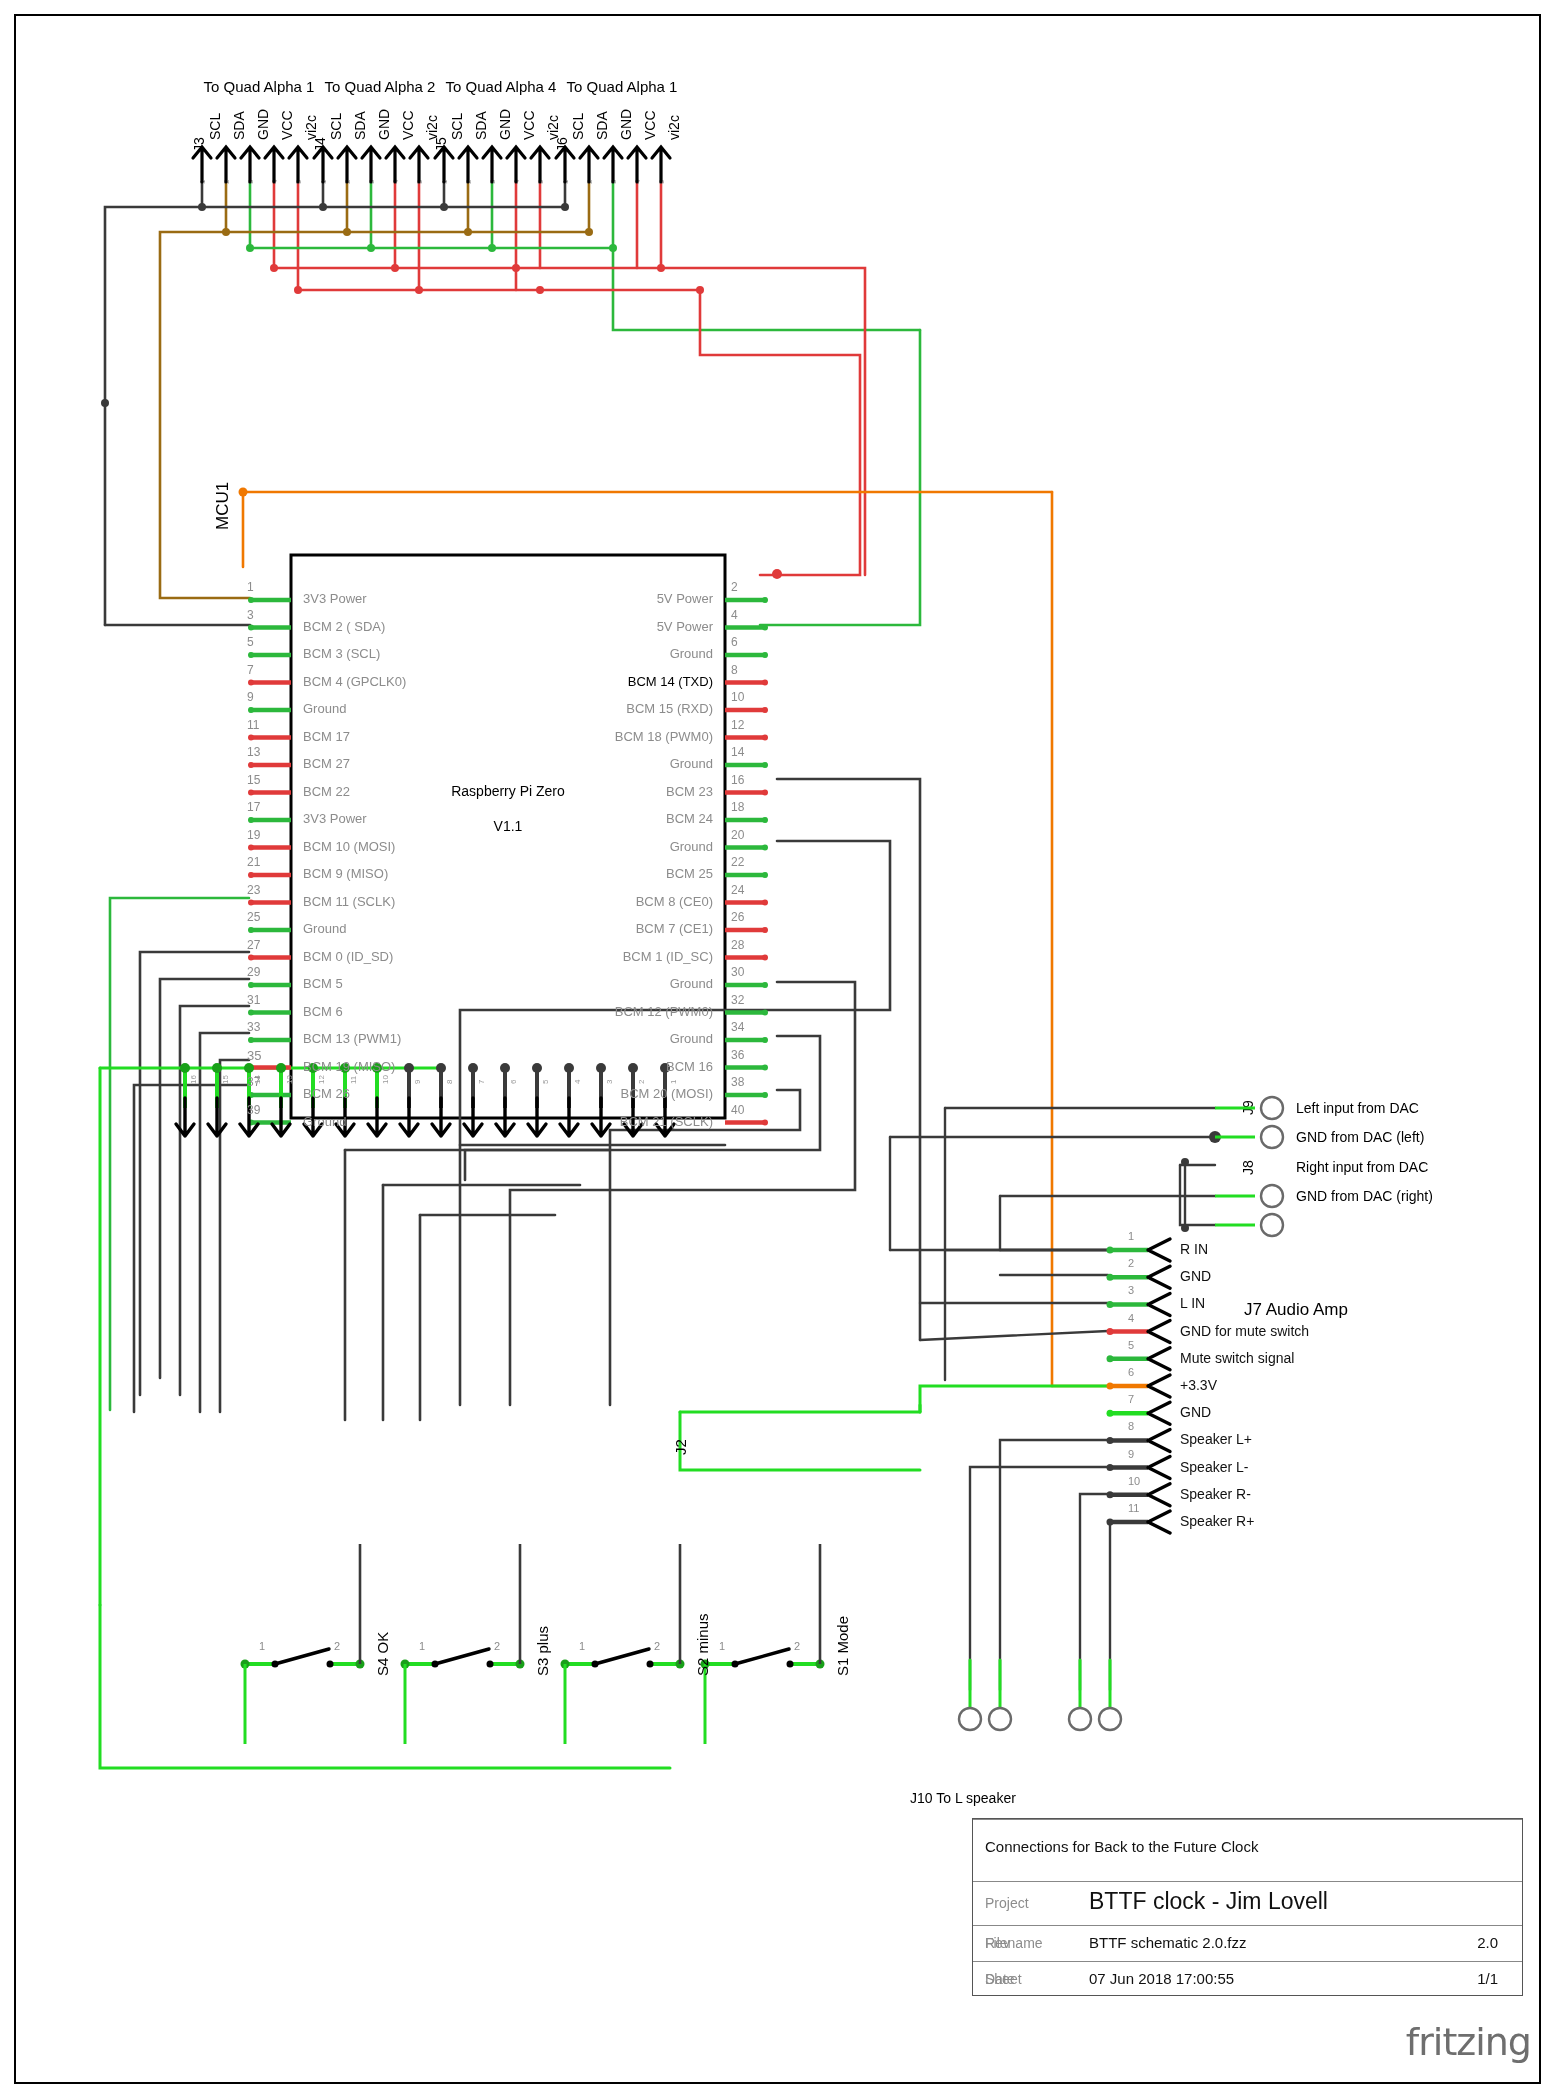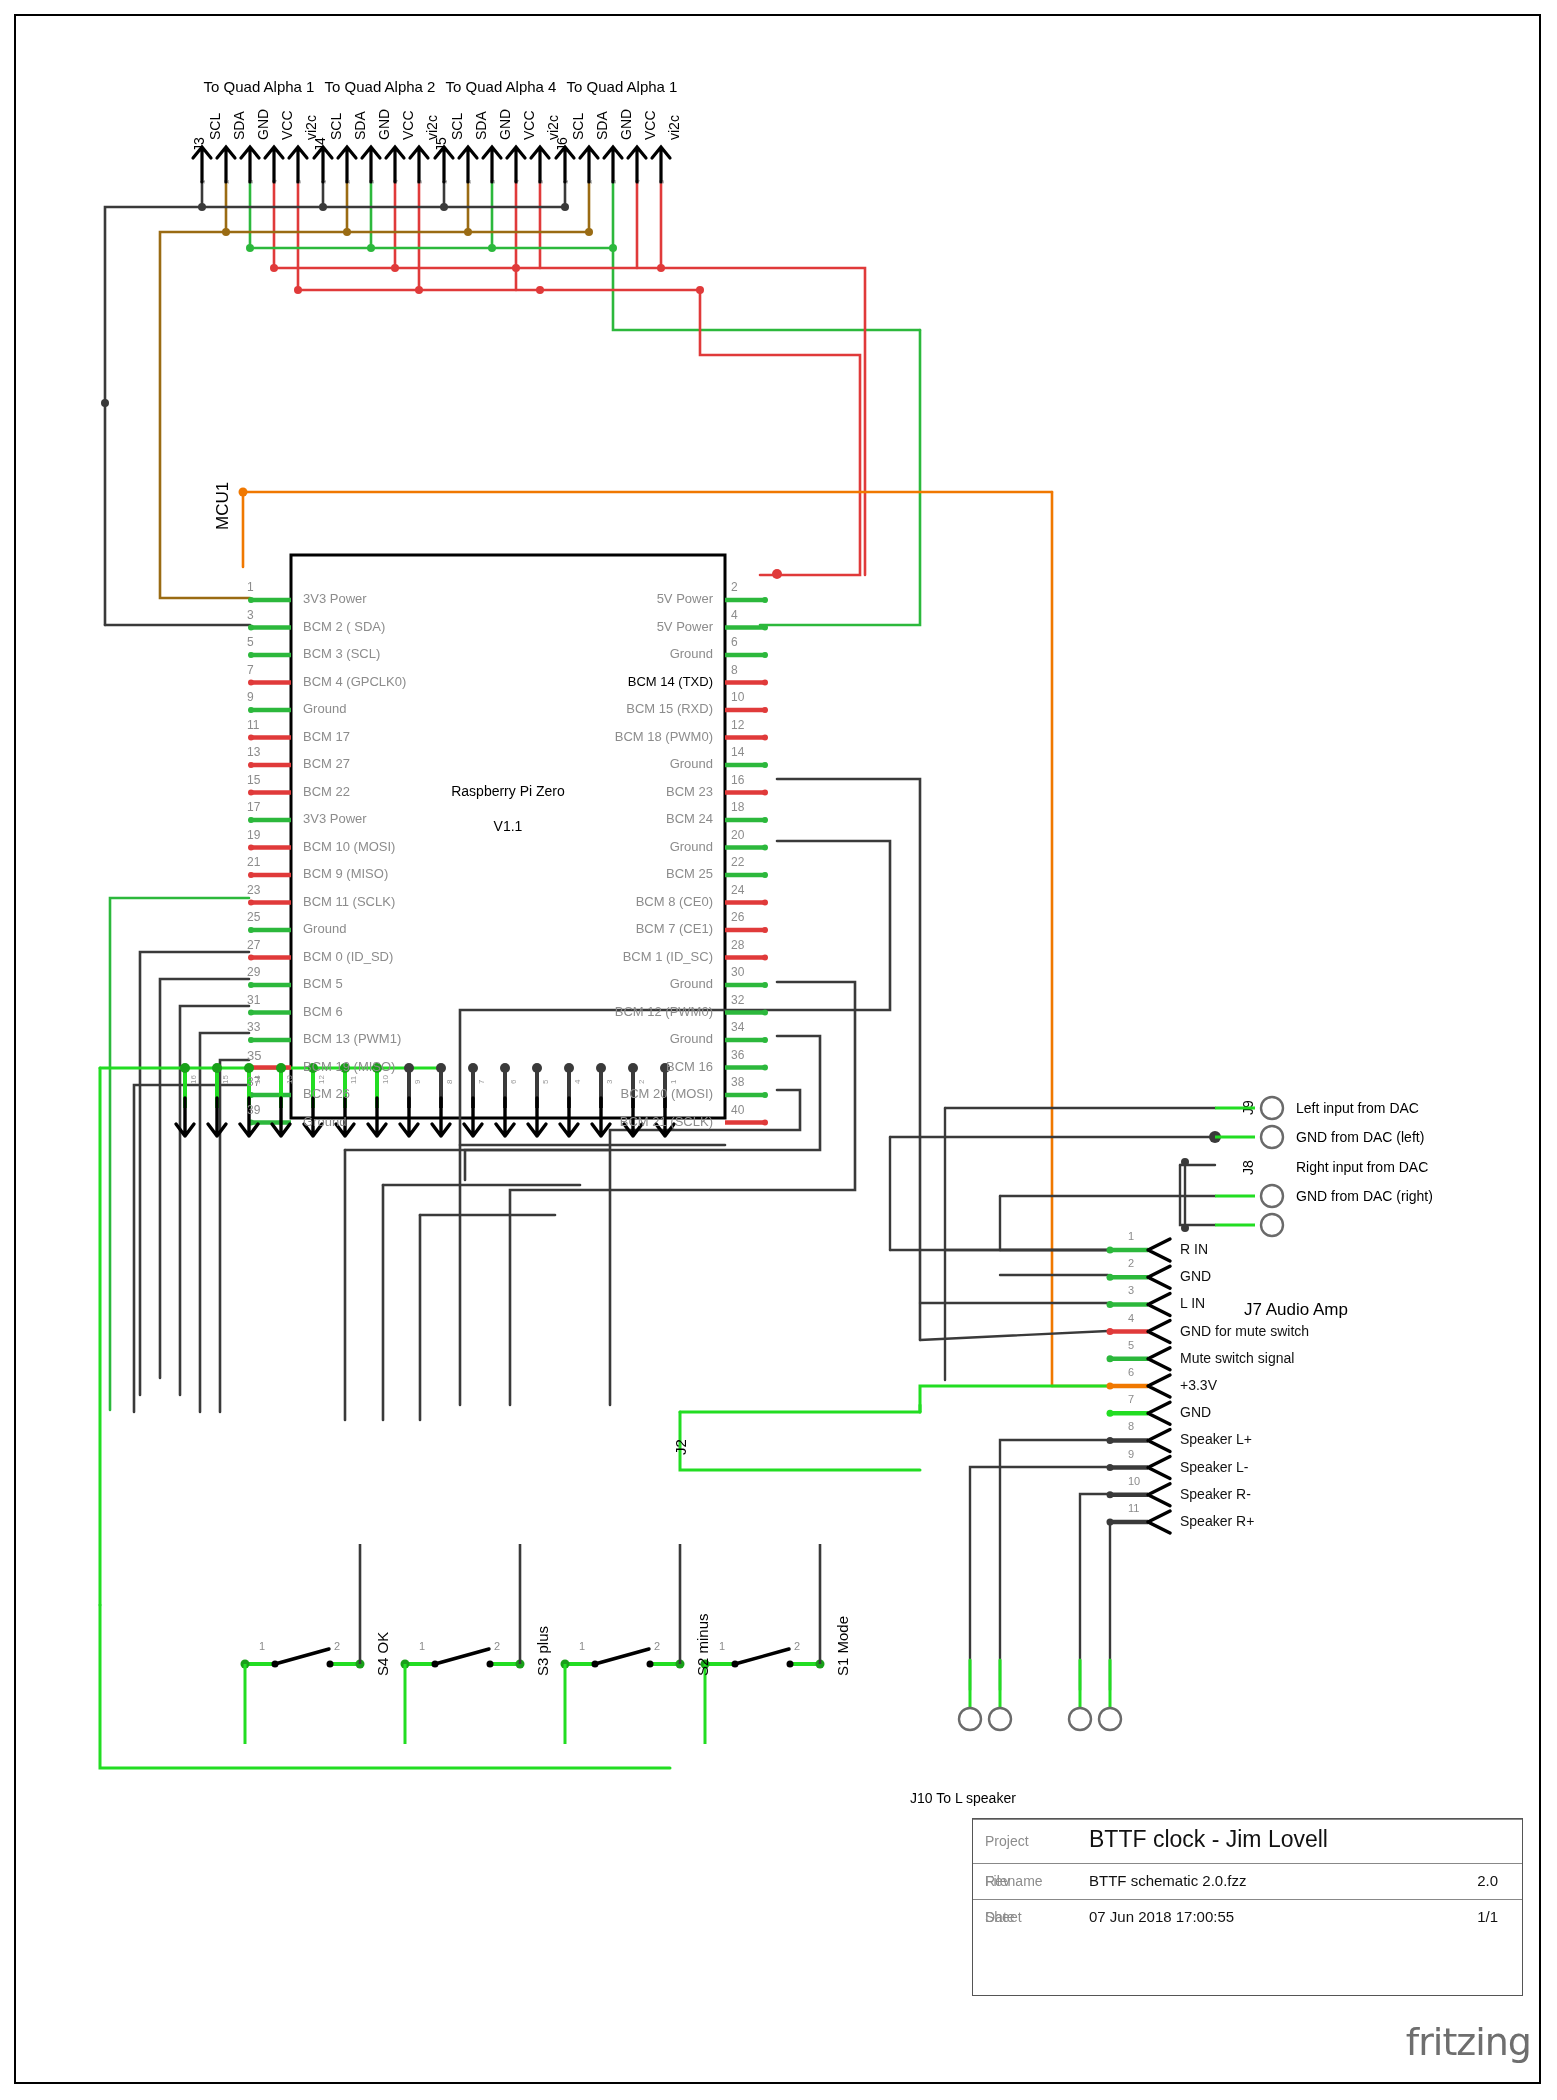--- a/index.html
+++ b/index.html
@@ -643,20 +643,23 @@
       <div class="t vert" style="left:694px;top:1676px;font-size:15px;">S2 minus</div>
       <div class="t gry" style="left:719px;top:1640px;font-size:11px;">1</div>
       <div class="t gry" style="left:794px;top:1640px;font-size:11px;">2</div>
       <div class="t vert" style="left:834px;top:1676px;font-size:15px;">S1 Mode</div>
     </div>
 
   <div class="t" style="left:910px;top:1790px;font-size:14px;">J10 To L speaker</div>
   <div class="t" style="left:1090px;top:1888px;font-size:14px;margin-left:7px;">J11 To R speaker</div>
 
   <div id="titleblock">
+    <div class="row" id="tb-desc">
+      <div class="tb-val" style="left:12px;top:18px;font-size:15px;">Connections for Back to the Future Clock</div>
+    </div>
     <div class="row" id="tb-proj">
       <div class="tb-lbl" style="top:13px;">Project</div>
       <div class="tb-val" style="left:116px;top:6px;font-size:23px;">BTTF clock - Jim Lovell</div>
     </div>
     <div class="row" id="tb-file">
       <div class="tb-lbl" style="top:9px;">Filename</div>
       <div class="tb-val" style="left:116px;top:8px;">BTTF schematic 2.0.fzz</div>
       <div class="tb-lbl" style="left:null;right:92px;top:9px;">Rev</div>
       <div class="tb-val" style="right:24px;top:8px;">2.0</div>
     </div>

